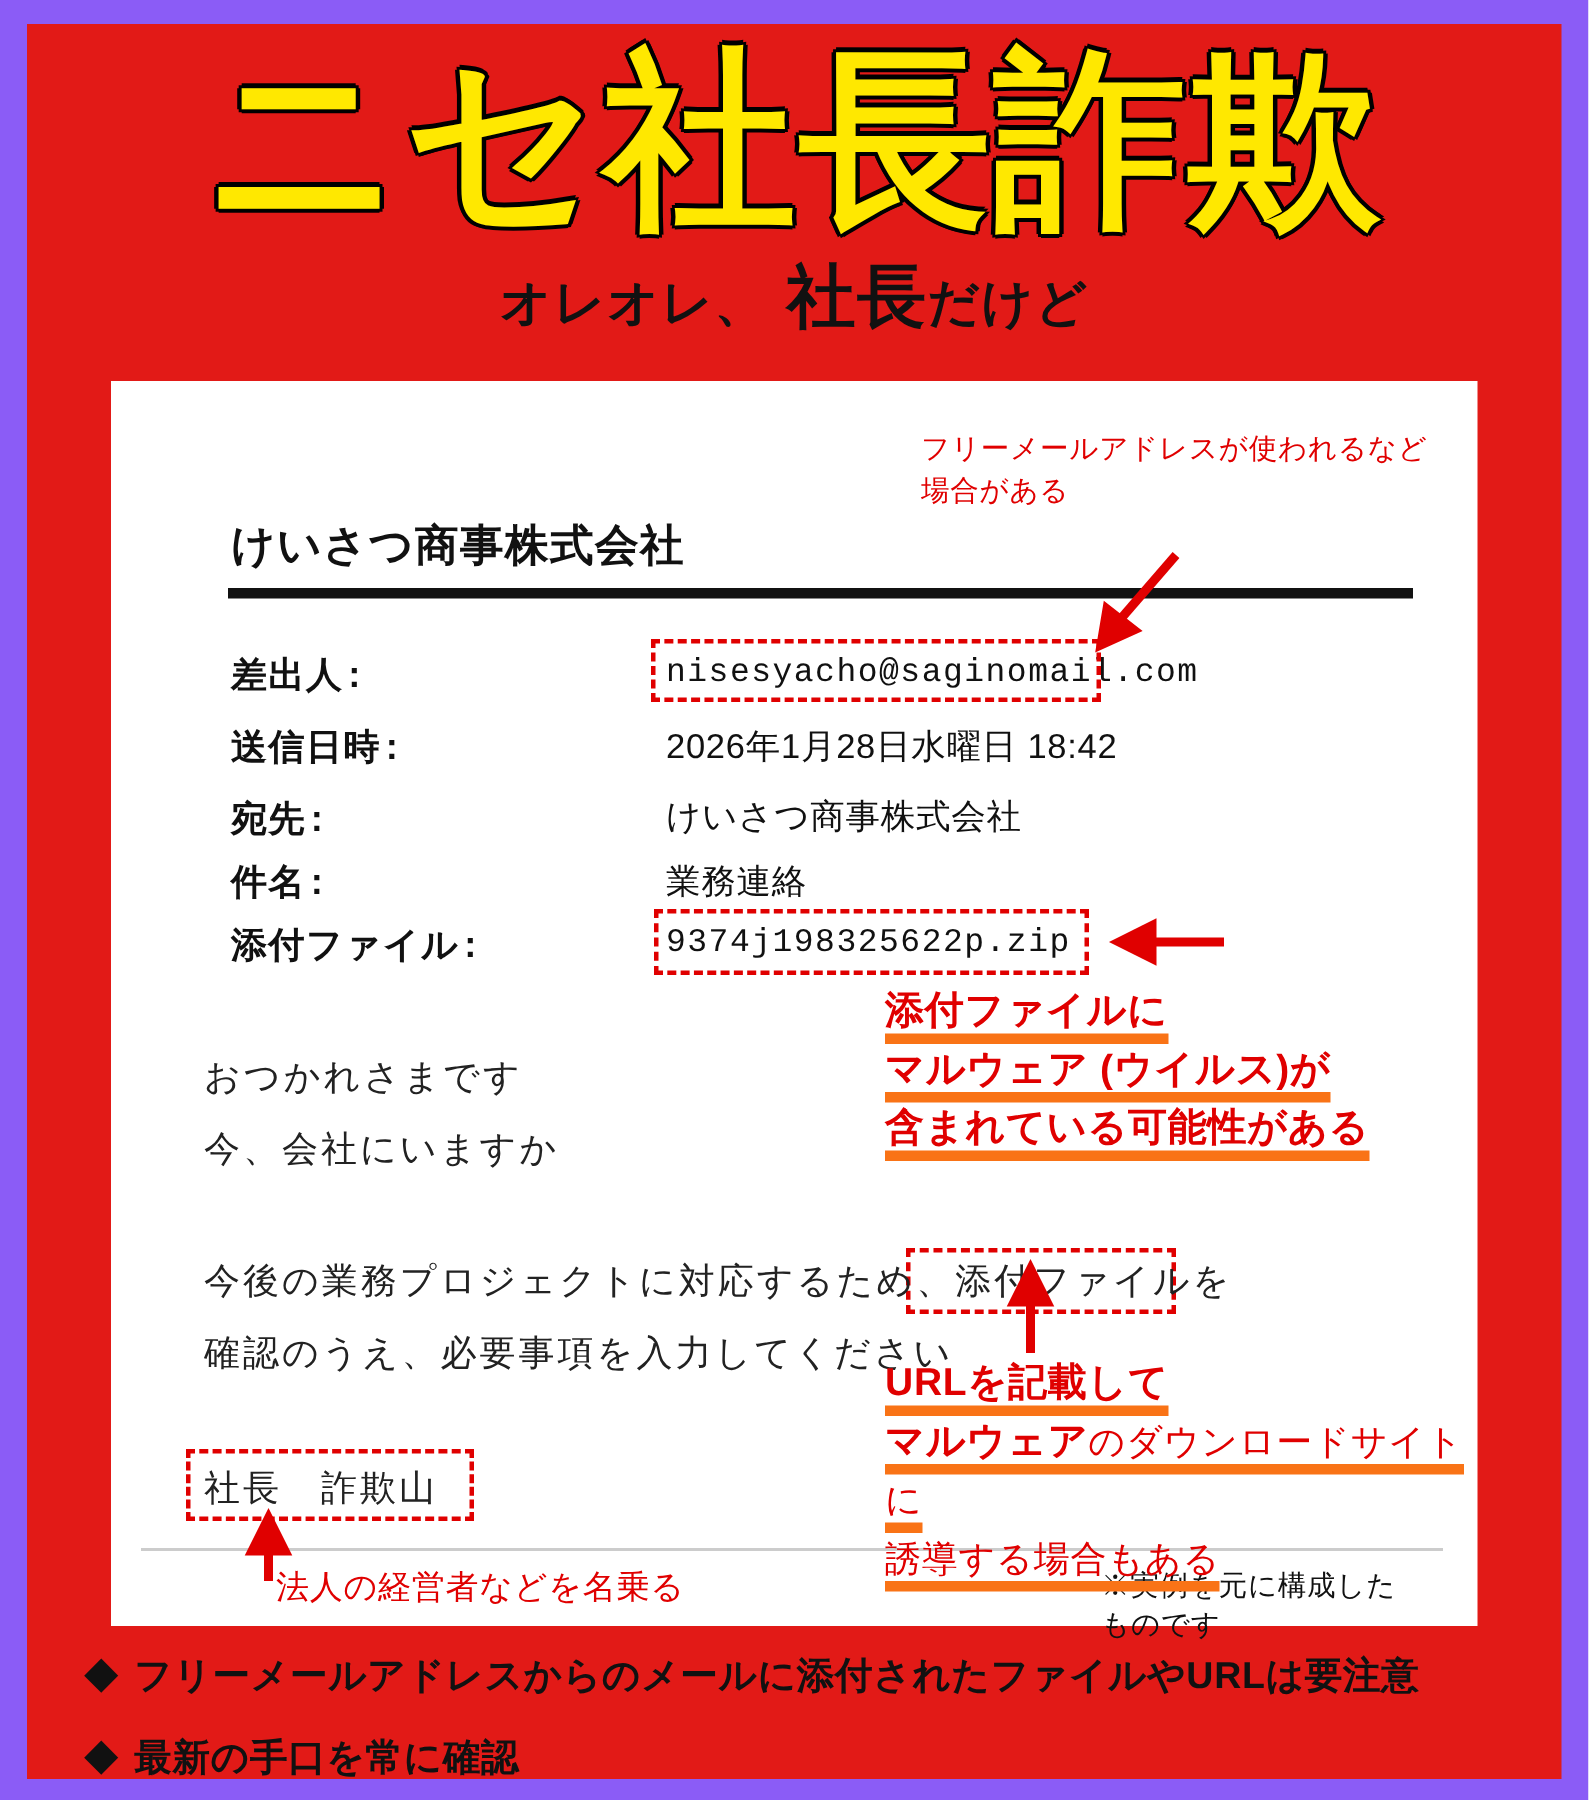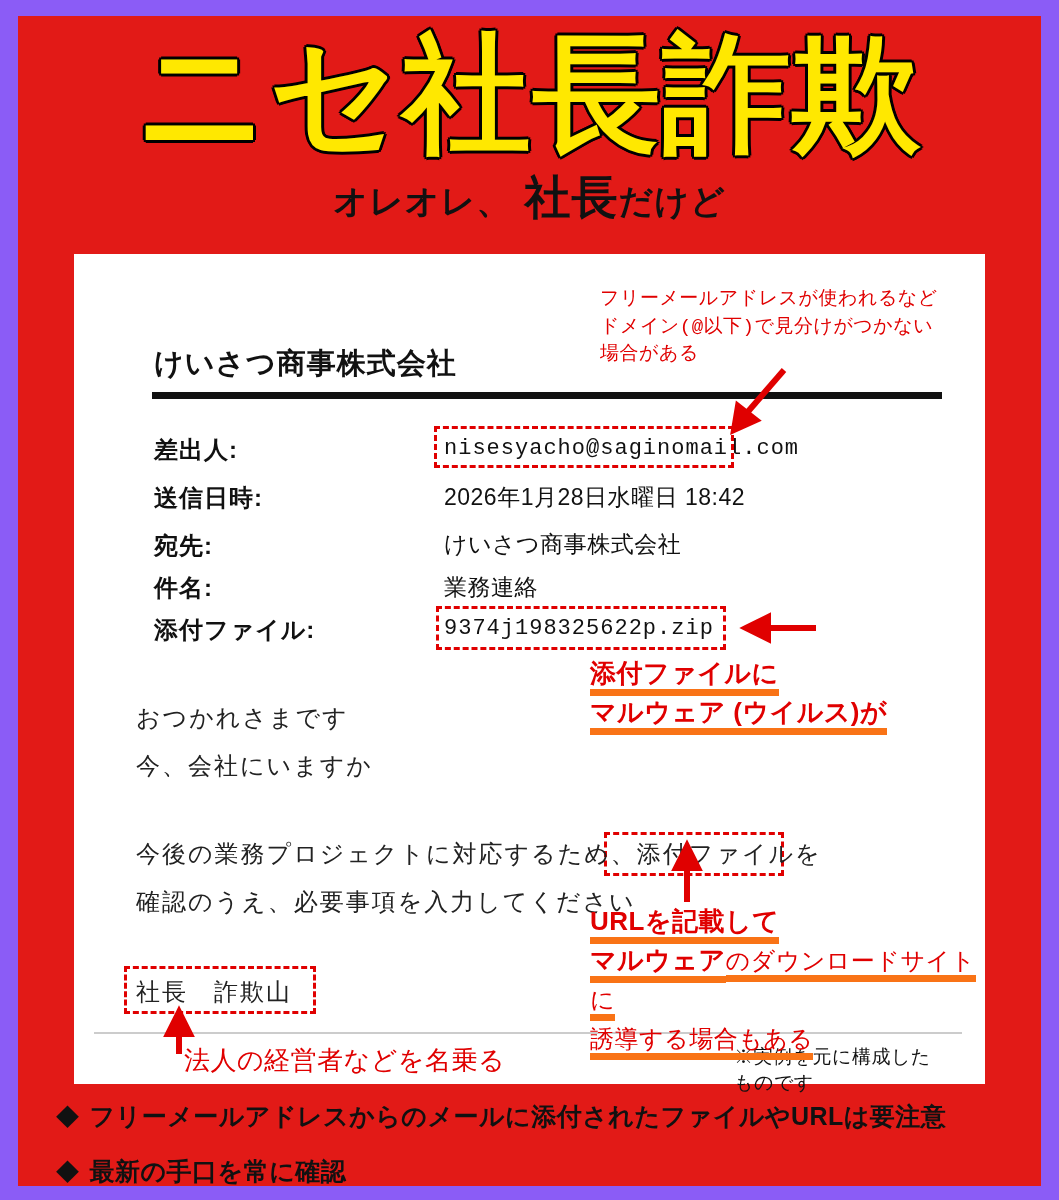--- a/index.html
+++ b/index.html
@@ -88,21 +88,21 @@
     left: 78px;
     top: 138px;
     width: 790px;
     height: 7px;
     background: #111111;
   }
 
   
   .field-label {
     position: absolute;
-    font-family: Liberation Sans, sans-serif;
+    font-family: Liberation Mono, monospace;
     font-weight: bold;
     font-size: 24px;
     color: #111111;
     letter-spacing: 1px;
   }
   .field-value {
     position: absolute;
     font-family: "Liberation Sans", sans-serif;
     font-size: 23px;
     color: #111111;
@@ -251,38 +251,38 @@
       <div class="body-line" style="left:62px; top:448px;">おつかれさまです</div>
       <div class="body-line" style="left:62px; top:496px;">今、会社にいますか</div>
       <div class="body-line" style="left:62px; top:584px;">今後の業務プロジェクトに対応するため、添付ファイルを</div>
       <div class="body-line" style="left:62px; top:632px;">確認のうえ、必要事項を入力してください</div>
 
       <div class="signature" style="left:62px; top:722px;">社長　詐欺山</div>
 
       <div class="sig-rule" style="left:20px; top:778px; width:868px;"></div>
       <div class="disclaimer" style="left:660px; top:790px;">※実例を元に構成したものです</div>
 
-      <div class="annot annot-small" style="left:526px; top:32px; width:360px;font-family:Liberation Mono, monospace;">
+      <div class="annot annot-small" style="left:540px; top:32px; width:360px;">
         <div>フリーメールアドレスが使われるなど</div>
-        <div>ドメイン(@以下)で見分けがつかない</div>
         <div>場合がある</div>
       </div>
 
       <div class="annot annot-big" style="left:516px; top:400px; width:400px;">
         <div><span class="u">添付ファイルに</span></div>
         <div><span class="u">マルウェア (ウイルス)が</span></div>
+        <div><span class="u">含まれている可能性がある</span></div>
       </div>
 
       <div class="annot annot-big" style="left:516px; top:648px; width:400px;">
         <div><span class="u">URLを記載して</span></div>
         <div><span class="u">マルウェア</span><span class="u reg">のダウンロードサイトに</span></div>
         <div><span class="u reg">誘導する場合もある</span></div>
       </div>
 
-      <div class="annot annot-small" style="left:110px; top:788px; font-size:26px;">法人の経営者などを名乗る</div>
+      <div class="annot annot-small" style="left:110px; top:788px; font-size:22px;">法人の経営者などを名乗る</div>
 
       <svg class="overlay" viewBox="0 0 911 830">
         <g stroke="#e00000" stroke-width="6" fill="#e00000">
 
           <line x1="710" y1="116" x2="665" y2="168"></line>
           <polygon points="660,176 664,152 682,166"></polygon>
 
           <line x1="742" y1="374" x2="686" y2="374"></line>
           <polygon points="672,374 694,363 694,385"></polygon>
 

